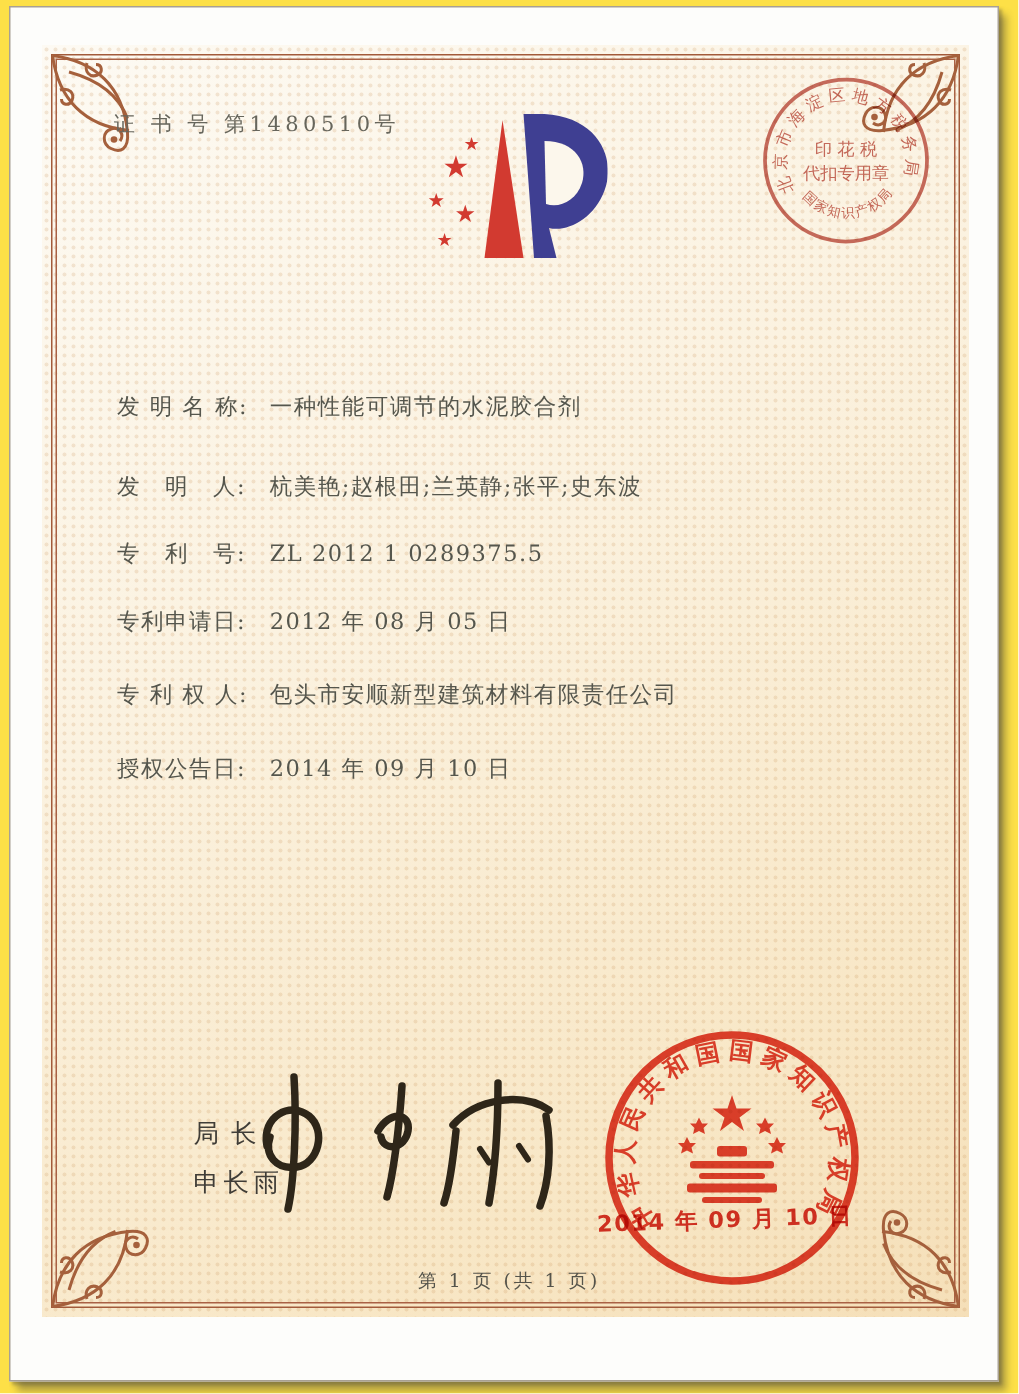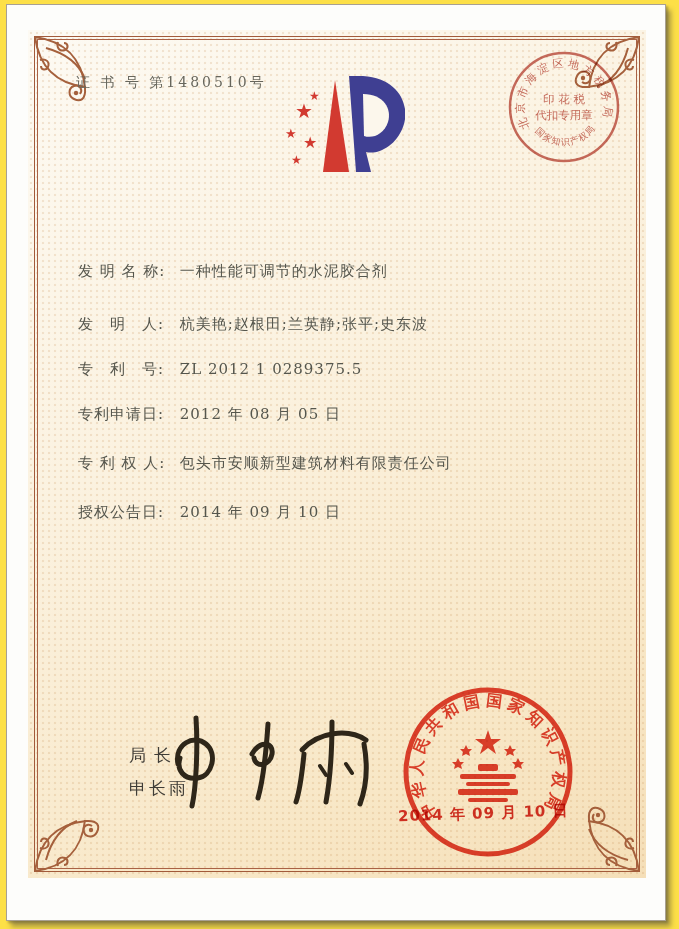--- a/index.html
+++ b/index.html
@@ -206,13 +206,14 @@
         <textPath href="#stampTop">北京市海淀区地方税务局</textPath>
       </text>
       <text font-size="9" letter-spacing="1" fill="#c05a4e" font-family="DejaVu Sans, Liberation Sans, sans-serif">
         <textPath href="#stampBottom">国家知识产权局</textPath>
       </text>
       <text x="59" y="55" text-anchor="middle" font-size="11.5" fill="#c05a4e" font-family="DejaVu Sans, Liberation Sans, sans-serif">印 花 税</text>
       <text x="59" y="71" text-anchor="middle" font-size="11.5" fill="#c05a4e" font-family="DejaVu Sans, Liberation Sans, sans-serif">代扣专用章</text>
     </svg>
   </div>
 
+  <div class="footer">第 1 页 (共 1 页)</div>
 </div>
 
 </body></html>

